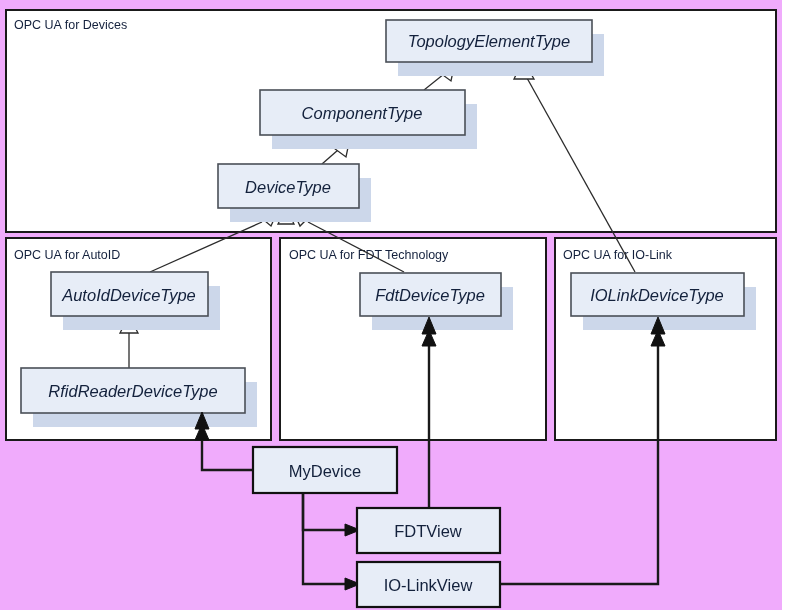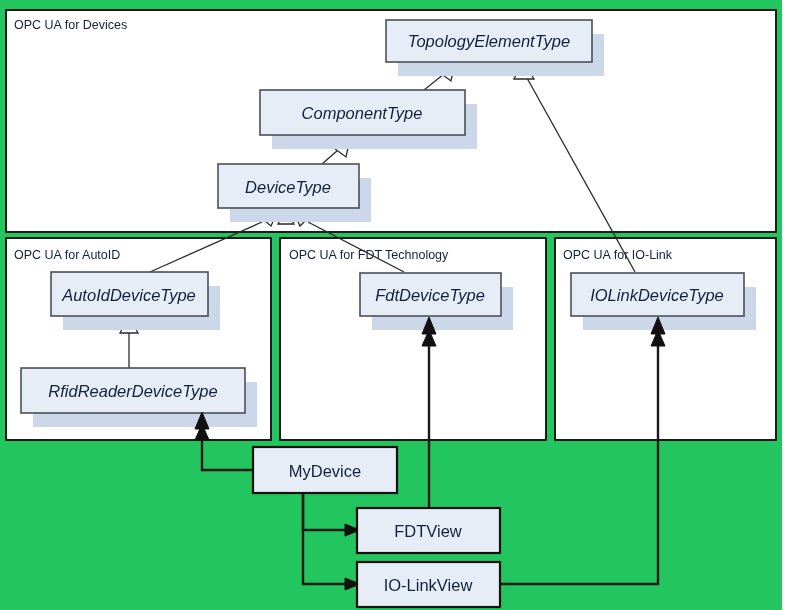--- a/index.html
+++ b/index.html
@@ -4,21 +4,21 @@
 <style>
   html, body {
     margin: 0;
     padding: 0;
     background: #ffffff;
   }
   #canvas {
     position: relative;
     width: 782px;
     height: 610px;
-    background: #22c55e;
+    background: #f0abfc;
     overflow: hidden;
     font-family: "Liberation Sans", sans-serif;
   }
   svg.layer {
     position: absolute;
     top: 0;
     left: 0;
     width: 790px;
     height: 610px;
   }

